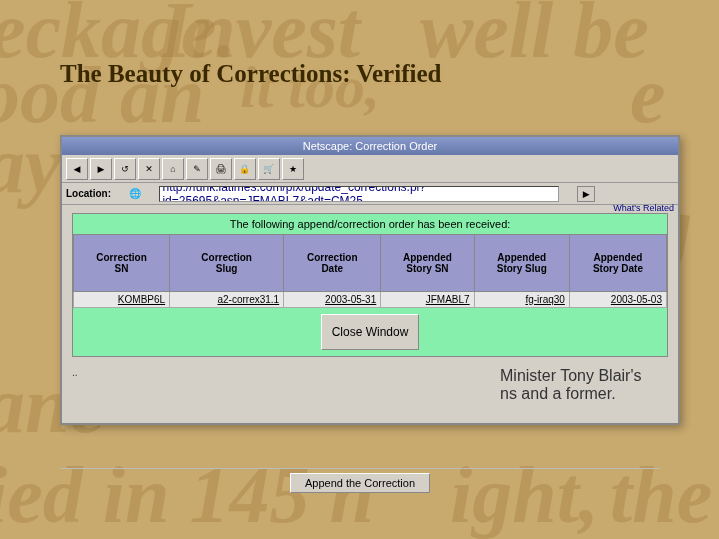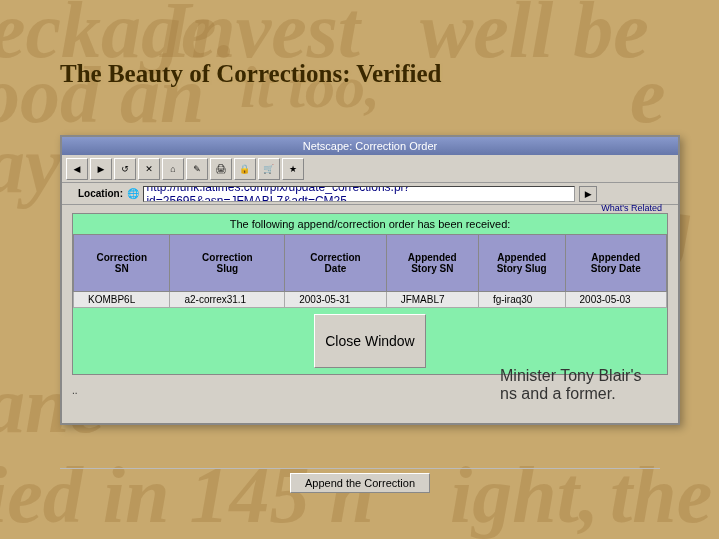--- a/index.html
+++ b/index.html
@@ -88,24 +88,24 @@
       font-size: 9px;
       display: flex;
       align-items: center;
       justify-content: center;
       cursor: pointer;
     }
 
     .location-bar {
       background: #d4d0c8;
       border-bottom: 1px solid #999;
-      padding: 2px 16px;
-      display: flex;
-      align-items: center;
-      gap: 4px;
+      padding: 2px 4px;
+      display: flex;
+      align-items: center;
+      gap: 18px;
       height: 22px;
       font-size: 10px;
     }
 
     .location-label {
       font-size: 10px;
       font-weight: bold;
       color: #000;
       white-space: nowrap;
     }
@@ -181,35 +181,36 @@
       border: 1px solid #888;
       padding: 17px 4px;
       text-align: center;
       font-weight: bold;
       font-size: 10px;
     }
 
     .correction-table td {
       background: #e8e8e8;
       border: 1px solid #aaa;
-      padding: 2px 14px;
-      text-align: left;
-      font-size: 10px;
-      color: #000;
+      padding: 2px 4px;
+      text-align: right;
+      font-size: 10px;
+      color: #000;
+      text-decoration: underline;
     }
 
     .close-btn {
       display: block;
       margin: 6px auto;
-      padding: 18px 10px;
+      padding: 10px 10px;
       background: #d4d0c8;
       border: 1px solid #888;
       border-top-color: #fff;
       border-left-color: #fff;
-      font-size: 14px;
+      font-size: 12px;
       cursor: pointer;
       font-family: Arial, sans-serif;
     }
 
     .right-panel-text {
       position: absolute;
       top: 352px;
       left: 500px;
       width: 160px;
       font-size: 16px;

